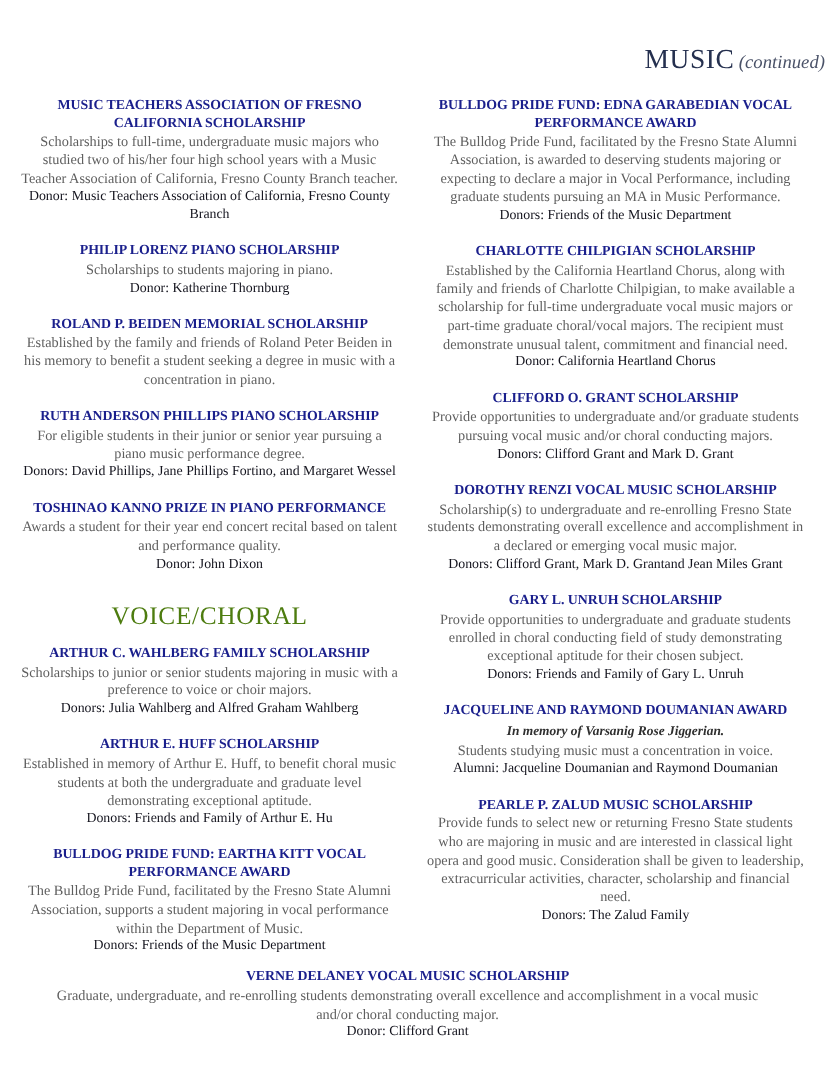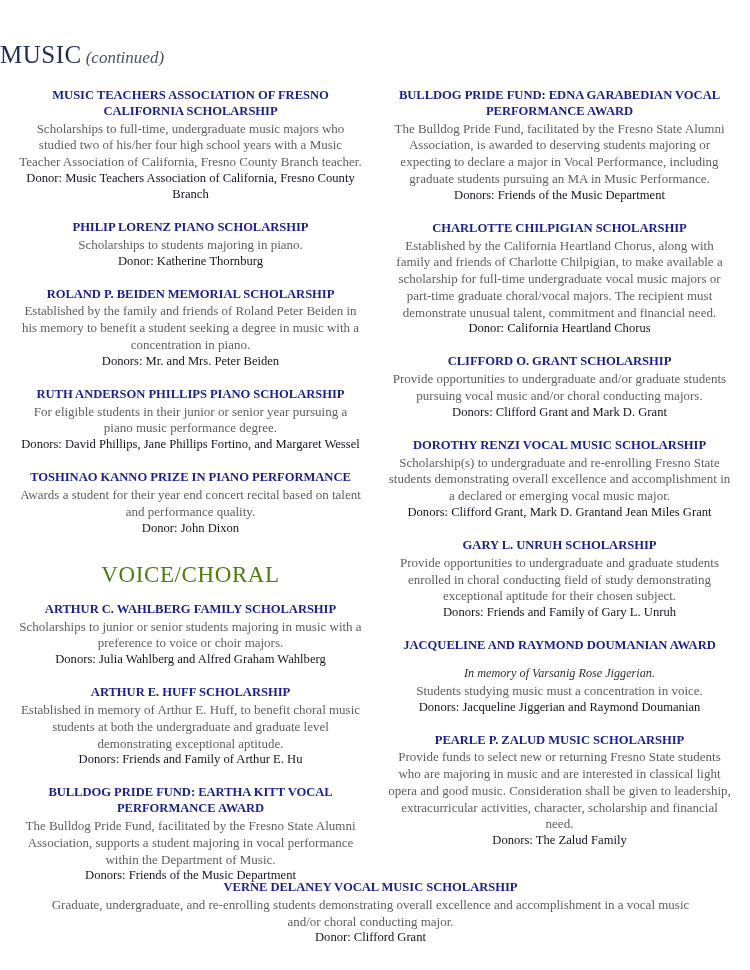--- a/index.html
+++ b/index.html
@@ -18,21 +18,21 @@
   .page {
     width: 750px;
     height: 970px;
     box-sizing: border-box;
     padding: 0;
     position: relative;
   }
 
   
   .page-title {
-    text-align: left;
+    text-align: right;
     padding-top: 42px;
     line-height: 1;
     white-space: nowrap;
   }
   .page-title .title-main {
     font-size: 25px;
     color: #25304f;
     letter-spacing: 0.5px;
   }
   .page-title .title-sub {
@@ -72,21 +72,22 @@
     line-height: 1.26;
     letter-spacing: -0.05px;
     margin: 0 0 1px 0;
     font-family: Liberation Serif, serif;
   }
   .entry-memorial {
     font-style: italic;
     font-size: 12.2px;
     color: #2f2f2f;
     line-height: 1.3;
-    margin: 12px 0 1px 0;
+    margin: 3px 0 1px 0;
+    font-weight: bold;
   }
   .entry-desc {
     color: #5e5e5e;
     font-size: 13px;
     line-height: 1.29;
     margin: 0;
   }
   .entry-donor {
     color: #14141e;
     font-weight: normal;
@@ -140,21 +141,20 @@
 
       <div class="entry">
         <div class="entry-title">PHILIP LORENZ PIANO SCHOLARSHIP</div>
         <div class="entry-desc">Scholarships to students majoring in piano.</div>
         <div class="entry-donor">Donor: Katherine Thornburg</div>
       </div>
 
       <div class="entry">
         <div class="entry-title">ROLAND P. BEIDEN MEMORIAL SCHOLARSHIP</div>
         <div class="entry-desc">Established by the family and friends of Roland Peter Beiden in his memory to benefit a student seeking a degree in music with a concentration in piano.</div>
-        <div class="entry-donor">Donors: Mr. and Mrs. Peter Beiden</div>
       </div>
 
       <div class="entry">
         <div class="entry-title">RUTH ANDERSON PHILLIPS PIANO SCHOLARSHIP</div>
         <div class="entry-desc">For eligible students in their junior or senior year pursuing a piano music performance degree.</div>
         <div class="entry-donor">Donors: David Phillips, Jane Phillips Fortino, and Margaret Wessel</div>
       </div>
 
       <div class="entry">
         <div class="entry-title">TOSHINAO KANNO PRIZE IN PIANO PERFORMANCE</div>
@@ -213,21 +213,21 @@
       <div class="entry">
         <div class="entry-title">GARY L. UNRUH SCHOLARSHIP</div>
         <div class="entry-desc">Provide opportunities to undergraduate and graduate students enrolled in choral conducting field of study demonstrating exceptional aptitude for their chosen subject.</div>
         <div class="entry-donor">Donors: Friends and Family of Gary L. Unruh</div>
       </div>
 
       <div class="entry">
         <div class="entry-title">JACQUELINE AND RAYMOND DOUMANIAN AWARD</div>
         <div class="entry-memorial">In memory of Varsanig Rose Jiggerian.</div>
         <div class="entry-desc">Students studying music must a concentration in voice.</div>
-        <div class="entry-donor">Donors: Jacqueline Jiggerian and Raymond Doumanian</div>
+        <div class="entry-donor">Alumni: Jacqueline Doumanian and Raymond Doumanian</div>
       </div>
 
       <div class="entry">
         <div class="entry-title">PEARLE P. ZALUD MUSIC SCHOLARSHIP</div>
         <div class="entry-desc">Provide funds to select new or returning Fresno State students who are majoring in music and are interested in classical light opera and good music. Consideration shall be given to leadership, extracurricular activities, character, scholarship and financial need.</div>
         <div class="entry-donor">Donors: The Zalud Family</div>
       </div>
 
     </div>
 

